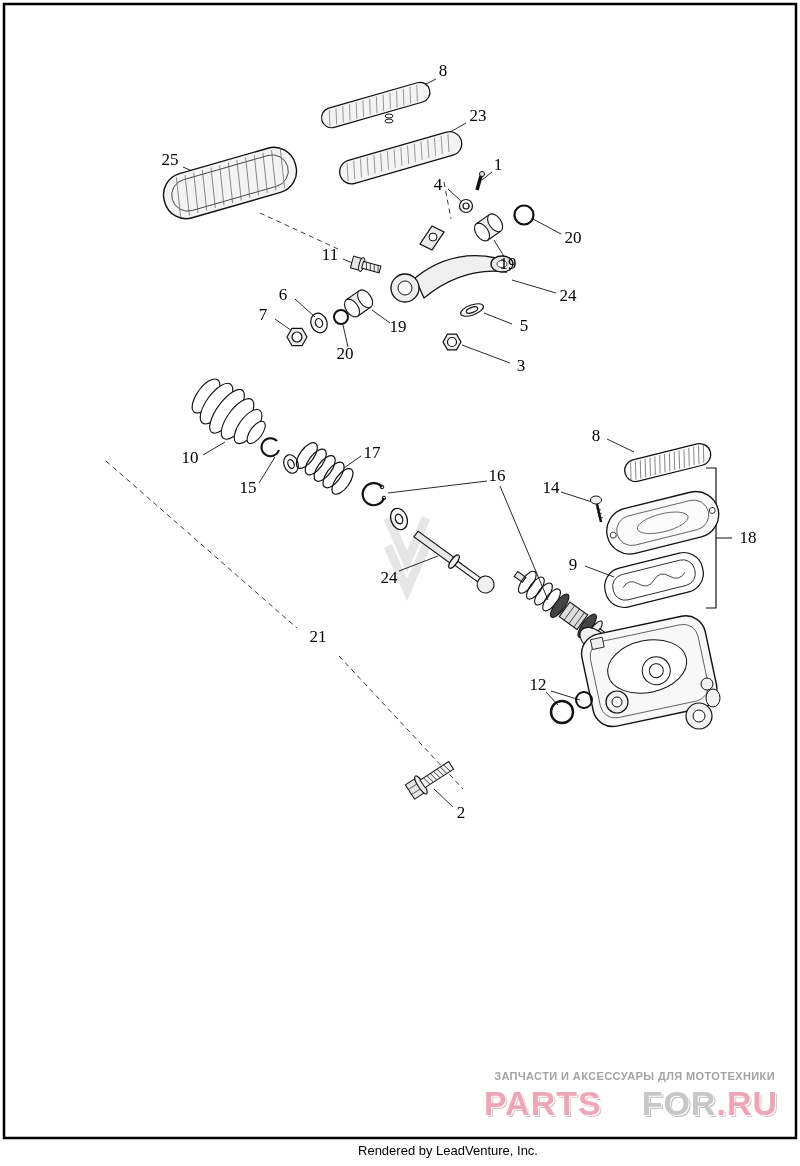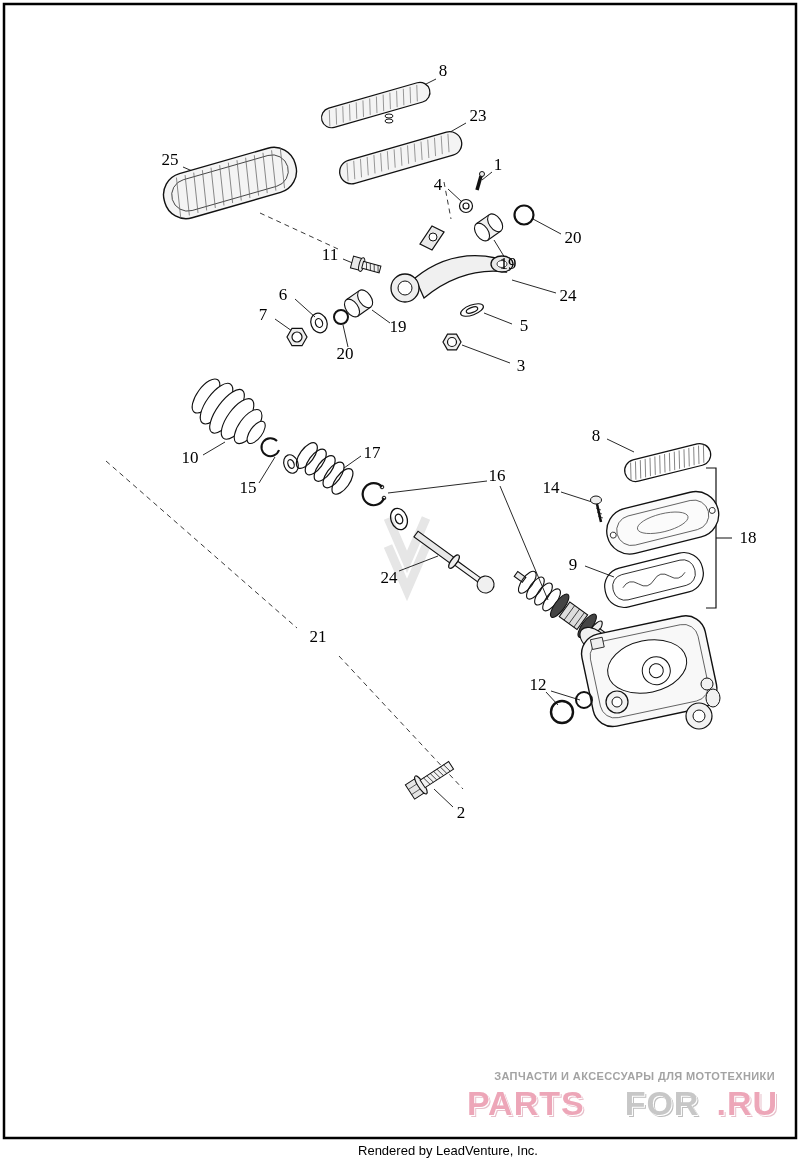--- a/index.html
+++ b/index.html
@@ -8,21 +8,21 @@
   svg{position:absolute;left:0;top:0;}
   .wm-center{position:absolute;left:266px;top:631px;font-family:"Liberation Sans",sans-serif;
              font-size:25px;font-weight:500;letter-spacing:11px;color:#dcdcdc;z-index:1;}
   .callout-layer{position:absolute;left:0;top:0;width:800px;height:1166px;z-index:3;pointer-events:none;}
   .callout{position:absolute;transform:translate(-50%,-50%);
            font-family:"Liberation Serif",serif;font-size:17px;color:#000;}
   .wm-sub{position:absolute;right:25px;top:1070px;font-size:11px;color:#a3a3a3;
           letter-spacing:0.4px;z-index:2;font-weight:bold;}
   .wm-logo{position:absolute;right:22px;top:1084px;font-size:34px;font-weight:bold;
            letter-spacing:1px;z-index:2;}
-  .wm-logo .p1,.wm-logo .p3{color:#eda6b8;text-shadow:1px 1px 0 #ffffff,2px 2px 0 #e7bfca;margin-left:17px;}
+  .wm-logo .p1,.wm-logo .p3{color:#eda6b8;text-shadow:1px 1px 0 #ffffff,2px 2px 0 #e7bfca;}
   .wm-logo .p2{color:#c7c7c7;text-shadow:1px 1px 0 #ffffff,2px 2px 0 #bdbdbd;margin-left:40px;}
   .footer{position:absolute;left:0;top:1143px;width:100%;text-align:center;
           font-size:13px;color:#000;z-index:2;padding-left:48px;}
 </style>
 </head>
 <body>
 
 <div class="page">
 
 

